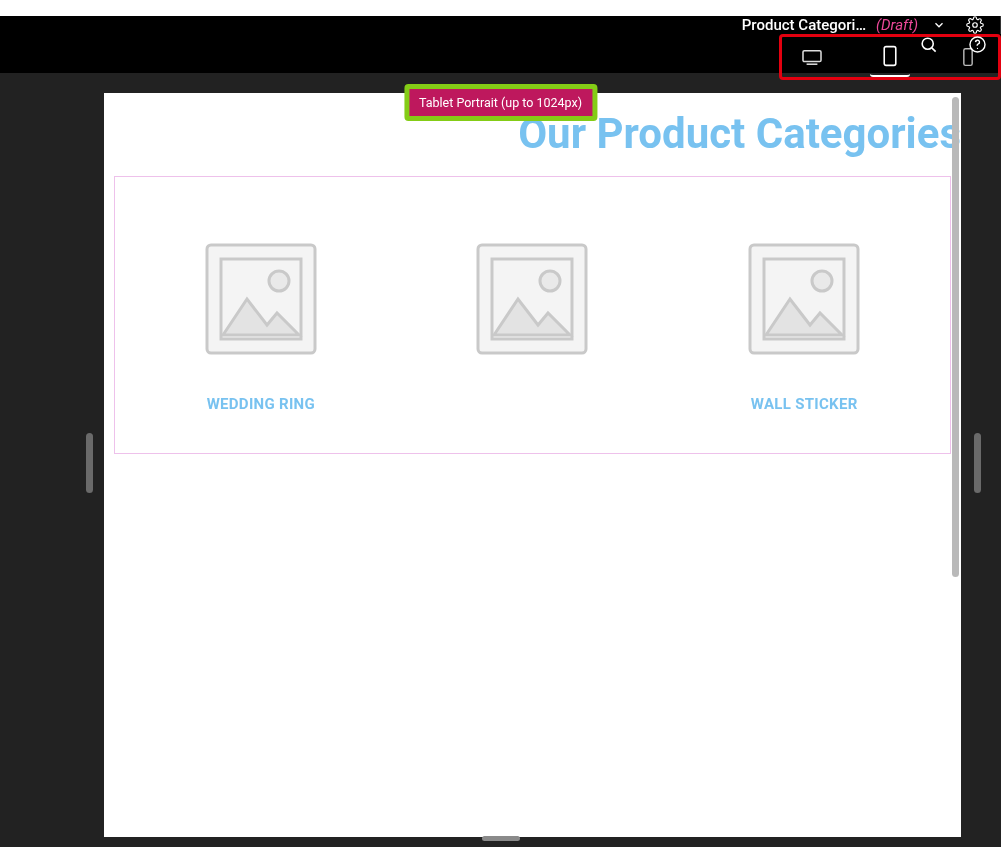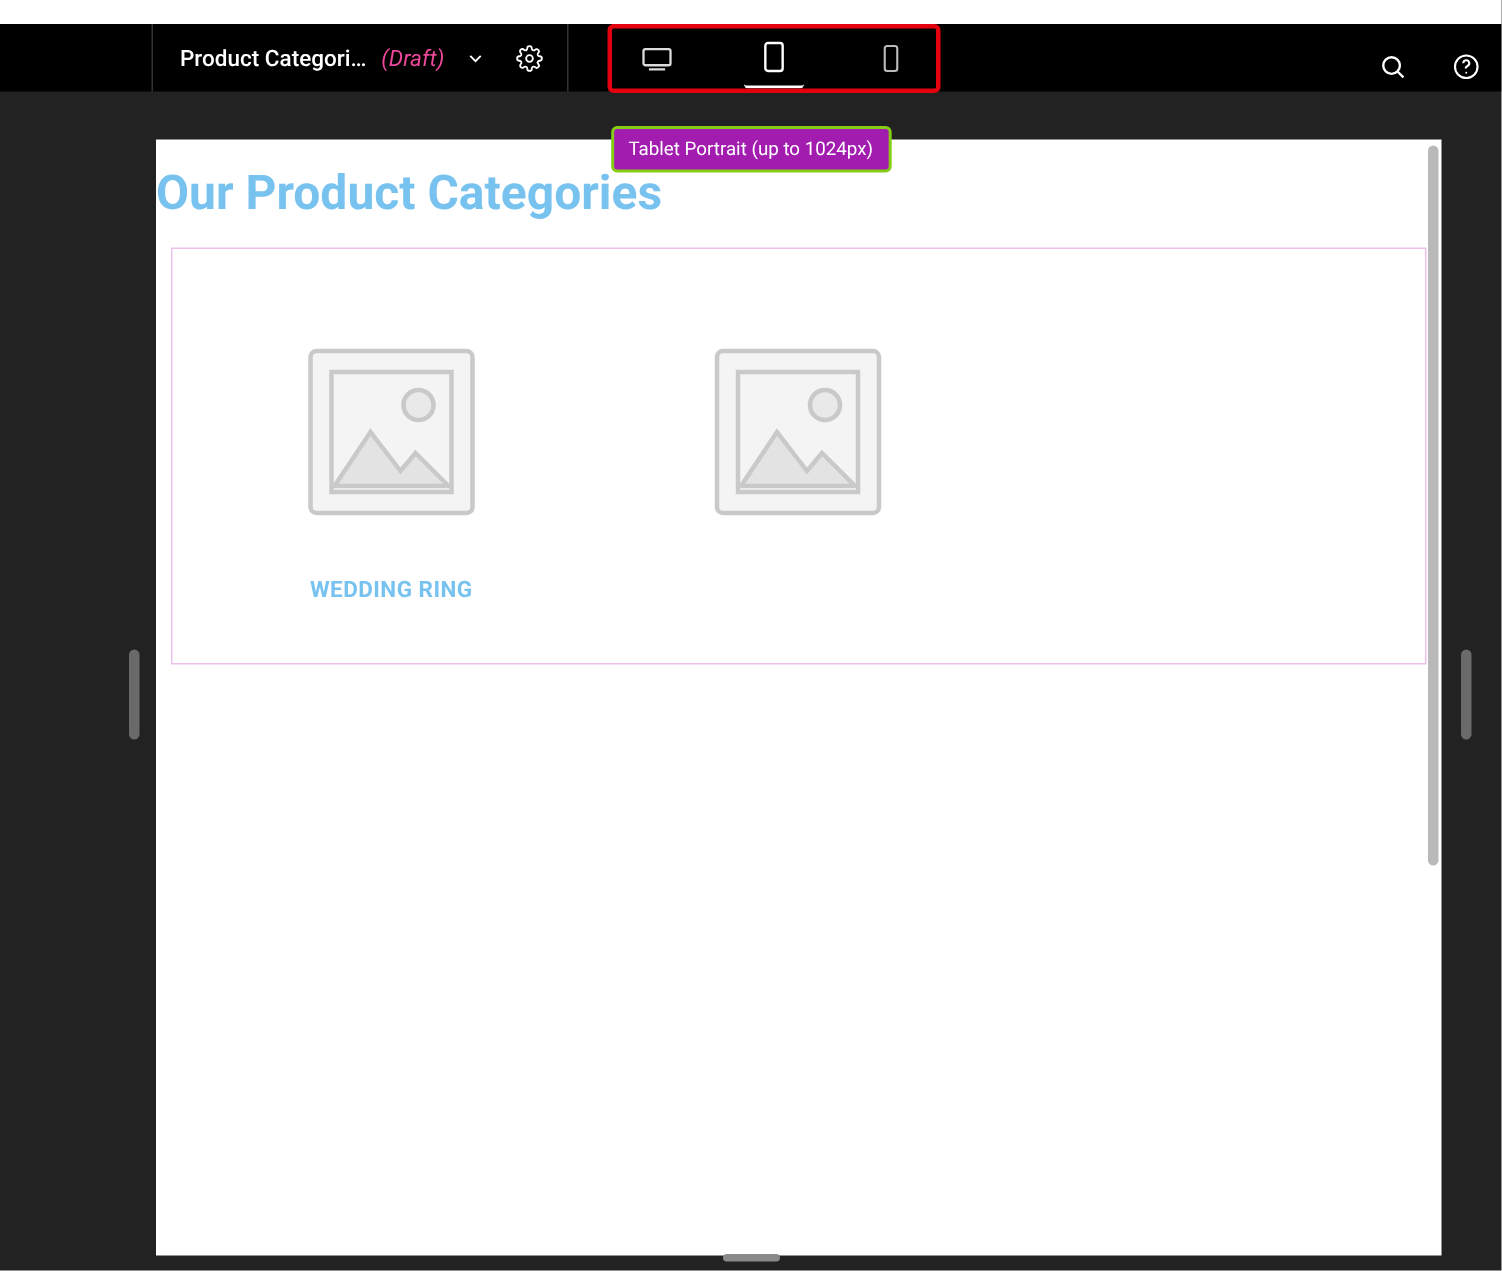--- a/index.html
+++ b/index.html
@@ -18,25 +18,26 @@
     }
 
     .whitestrip {
       background:#fff;
       height:16px;
       width:100%;
     }
 
     .topbar {
       background: #000;
-      height: 45px;
+      height: 57px;
       display: flex;
-      align-items: center;
+      align-items: flex-end;
       position: relative;
       color:#fff;
+      flex-direction:column;
     }
 
     .left-sep {
       width:102px;
       height:100%;
       border-right:1px solid #333;
     }
 
     .title-block {
       display:flex;
@@ -83,26 +84,26 @@
       display:flex;
       align-items:center;
       gap:30px;
     }
 
     .tooltip {
       position:absolute;
       top:84px;
       left:50%;
       transform:translateX(-50%);
-      background:#a21caf;
+      background:#be185d;
       color:#fff;
       font-size:12.5px;
       padding:6px 10px;
       border-radius:4px;
-      border:2px solid #84cc16;
+      border:5px solid #84cc16;
       z-index:50;
       white-space:nowrap;
     }
 
     .canvas-wrap{
       position:absolute;
       top:93px;
       left:104px;
       right:40px;
       bottom:10px;
@@ -113,23 +114,23 @@
       position:absolute;
       right:2px;
       top:4px;
       width:7px;
       height:480px;
       background:#b9b9b9;
       border-radius:4px;
     }
 
     .page-heading{
-      text-align:left;
+      text-align:right;
       color:#78c2f0;
-      font-size:32px;
+      font-size:42px;
       font-weight:700;
       padding-top:16px;
       padding-bottom:18px;
     }
 
     .categories-box{
       margin:0 10px 0 10px;
       border:1px solid #eec1eb;
       padding:62px 28px 40px 28px;
     }
@@ -267,19 +268,30 @@
         <div class="placeholder-img">
           <svg width="120" height="120" viewBox="0 0 120 120">
             <rect x="6" y="6" width="108" height="108" rx="4" fill="#f4f4f4" stroke="#c9c9c9" stroke-width="3"></rect>
             <rect x="20" y="20" width="80" height="80" fill="none" stroke="#c9c9c9" stroke-width="3"></rect>
             <circle cx="78" cy="42" r="10" fill="#e9e9e9" stroke="#c9c9c9" stroke-width="3"></circle>
             <path d="M22 96 L46 60 L66 86 L76 74 L98 96 Z" fill="#e3e3e3" stroke="#c9c9c9" stroke-width="3"></path>
           </svg>
         </div>
       </div>
 
+      <div class="cat-item">
+        <div class="placeholder-img">
+          <svg width="120" height="120" viewBox="0 0 120 120">
+            <rect x="6" y="6" width="108" height="108" rx="4" fill="#f4f4f4" stroke="#c9c9c9" stroke-width="3"></rect>
+            <rect x="20" y="20" width="80" height="80" fill="none" stroke="#c9c9c9" stroke-width="3"></rect>
+            <circle cx="78" cy="42" r="10" fill="#e9e9e9" stroke="#c9c9c9" stroke-width="3"></circle>
+            <path d="M22 96 L46 60 L66 86 L76 74 L98 96 Z" fill="#e3e3e3" stroke="#c9c9c9" stroke-width="3"></path>
+          </svg>
+        </div>
+        <div class="cat-title">WALL STICKER</div>
+      </div>
 
 
     </div>
   </div>
 </div>
 
 <div class="bottom-handle"></div>
 
 </body></html>

